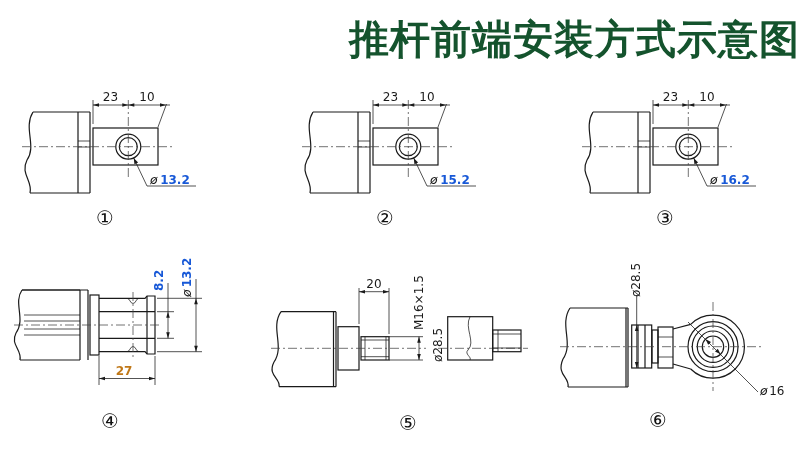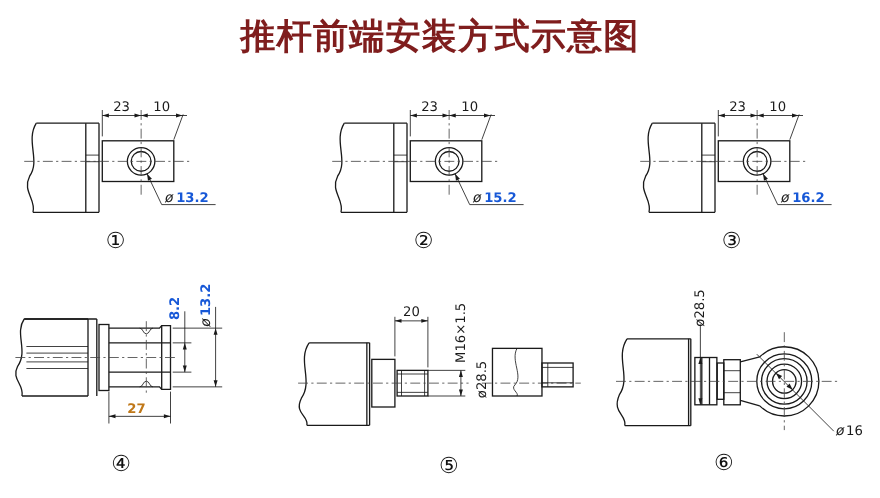--- a/index.html
+++ b/index.html
@@ -1,19 +1,19 @@
 <!DOCTYPE html>
 <html><head>
 <meta charset="utf-8">
 <style>
   html,body{margin:0;padding:0;background:#fff;}
   .canvas{position:relative;width:800px;height:453px;background:#ffffff;overflow:hidden;
           font-family:"DejaVu Sans","Liberation Sans",sans-serif;}
-  .title{position:absolute;left:0;right:0;top:12px;text-align:center;
-         font-size:32px;font-weight:700;color:#7f1d1d;letter-spacing:1px;}
+  .title{position:absolute;left:0;right:0;top:12px;text-align:right;
+         font-size:40px;font-weight:700;color:#14532d;letter-spacing:1px;}
   .fig{position:absolute;}
   .fig svg{display:block;}
   .idx{position:absolute;width:22px;text-align:center;font-size:20px;line-height:22px;color:#111;}
   
   .ol{stroke:#1a1a1a;stroke-width:1.2;fill:none;}          
   .thin{stroke:#1a1a1a;stroke-width:0.75;fill:none;}       
   .cl{stroke:#444;stroke-width:0.75;fill:none;stroke-dasharray:9 3 2 3;} 
   .arr{fill:#1a1a1a;stroke:none;}
   .dimtxt{font-family:"DejaVu Sans","Liberation Sans",sans-serif;font-size:12px;fill:#1a1a1a;}
   .sym{font-style:italic;font-size:12.5px;fill:#1a1a1a;}

